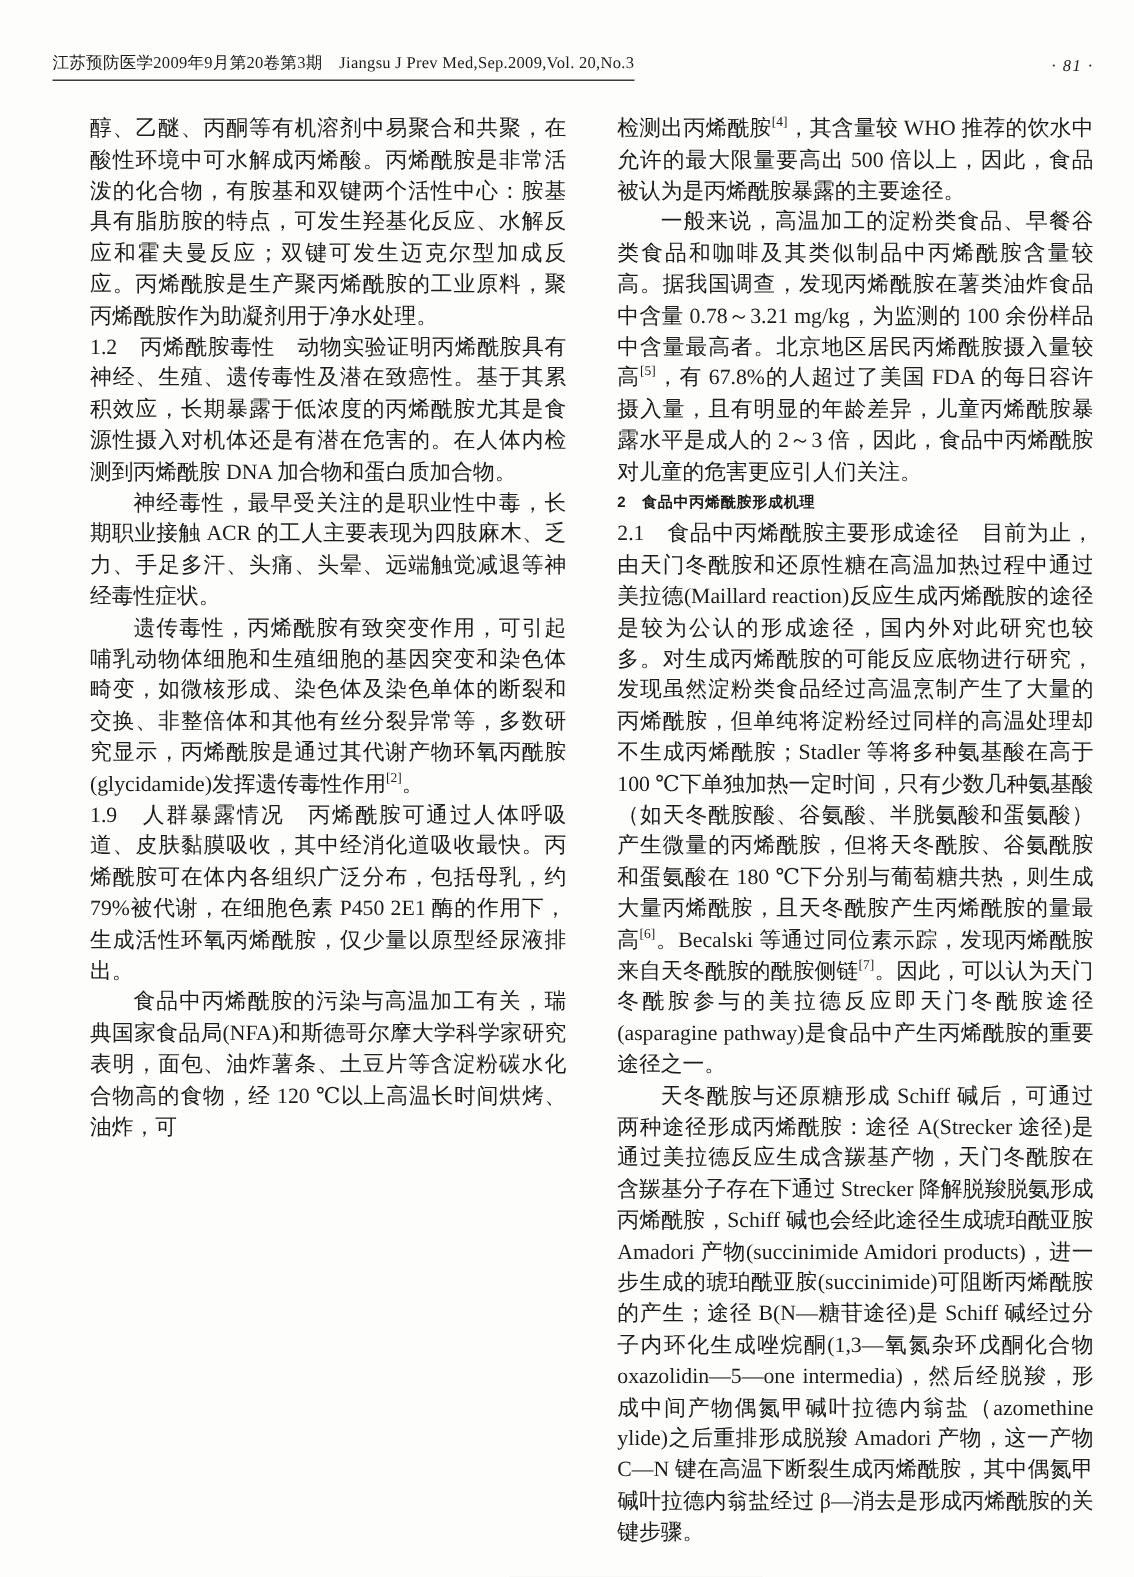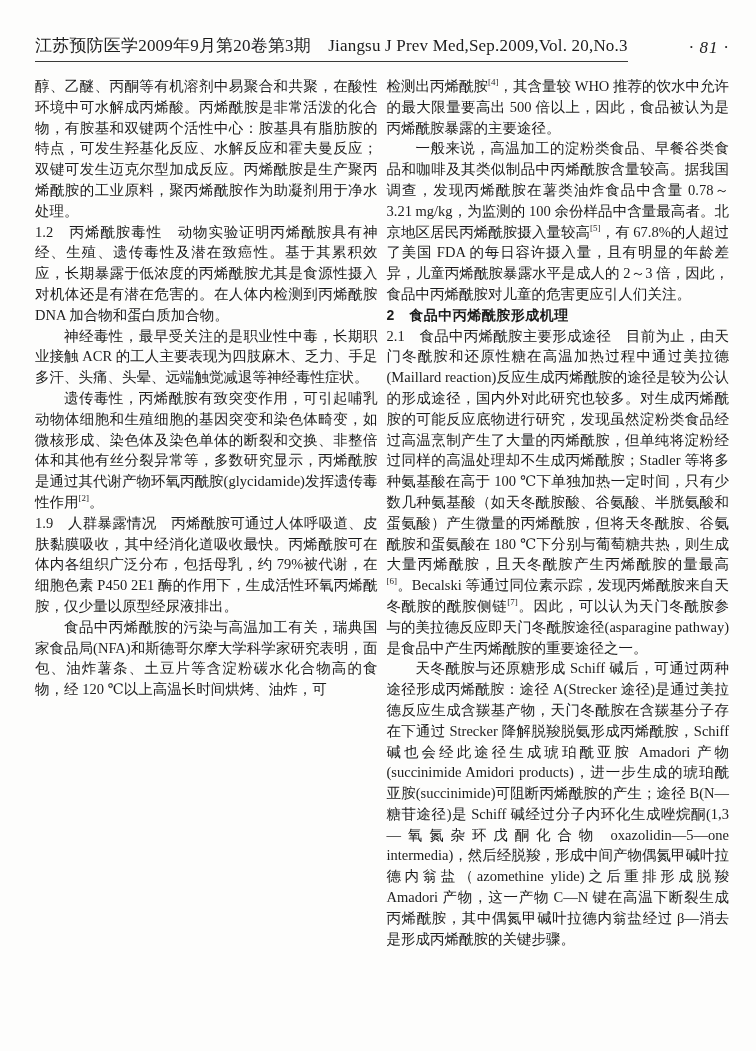--- a/index.html
+++ b/index.html
@@ -9,21 +9,21 @@
     width:756px;height:1051px;
     margin:0 auto;
     background:#fdfdfc;
     font-family:"Liberation Serif","DejaVu Serif",serif;
     color:#1c1c1c;
     overflow:hidden;
   }
   .header{
     position:absolute;top:34px;left:35px;right:27px;
     display:flex;justify-content:space-between;align-items:flex-end;
-    font-size:17px;
+    font-size:11px;
   }
   .header-citation{
     border-bottom:1.5px solid #3a3a38;
     padding-bottom:4px;
     letter-spacing:.2px;
   }
   .header-page-num{
     padding-bottom:4px;
     letter-spacing:1px;
     font-style:italic;
@@ -31,28 +31,29 @@
   .columns{
     position:absolute;top:76px;left:35px;right:27px;
     display:flex;gap:9px;
   }
   .col{
     flex:1;min-width:0;
     font-size:14.5px;
     line-height:20.8px;
     text-align:justify;
     text-justify:inter-ideograph;
+    margin-left:25px;
   }
   .para{margin:0;}
   .para.indent{text-indent:2em;}
   .para .kaiti{}
   .para.sec-head{
     font-family:"Liberation Sans","DejaVu Sans",sans-serif;
     font-weight:bold;
-    font-size:14px;
+    font-size:10px;
     letter-spacing:.5px;
   }
   .para sup{
     font-size:9px;
     line-height:0;
     vertical-align:super;
   }
 </style>
 </head>
 <body>

